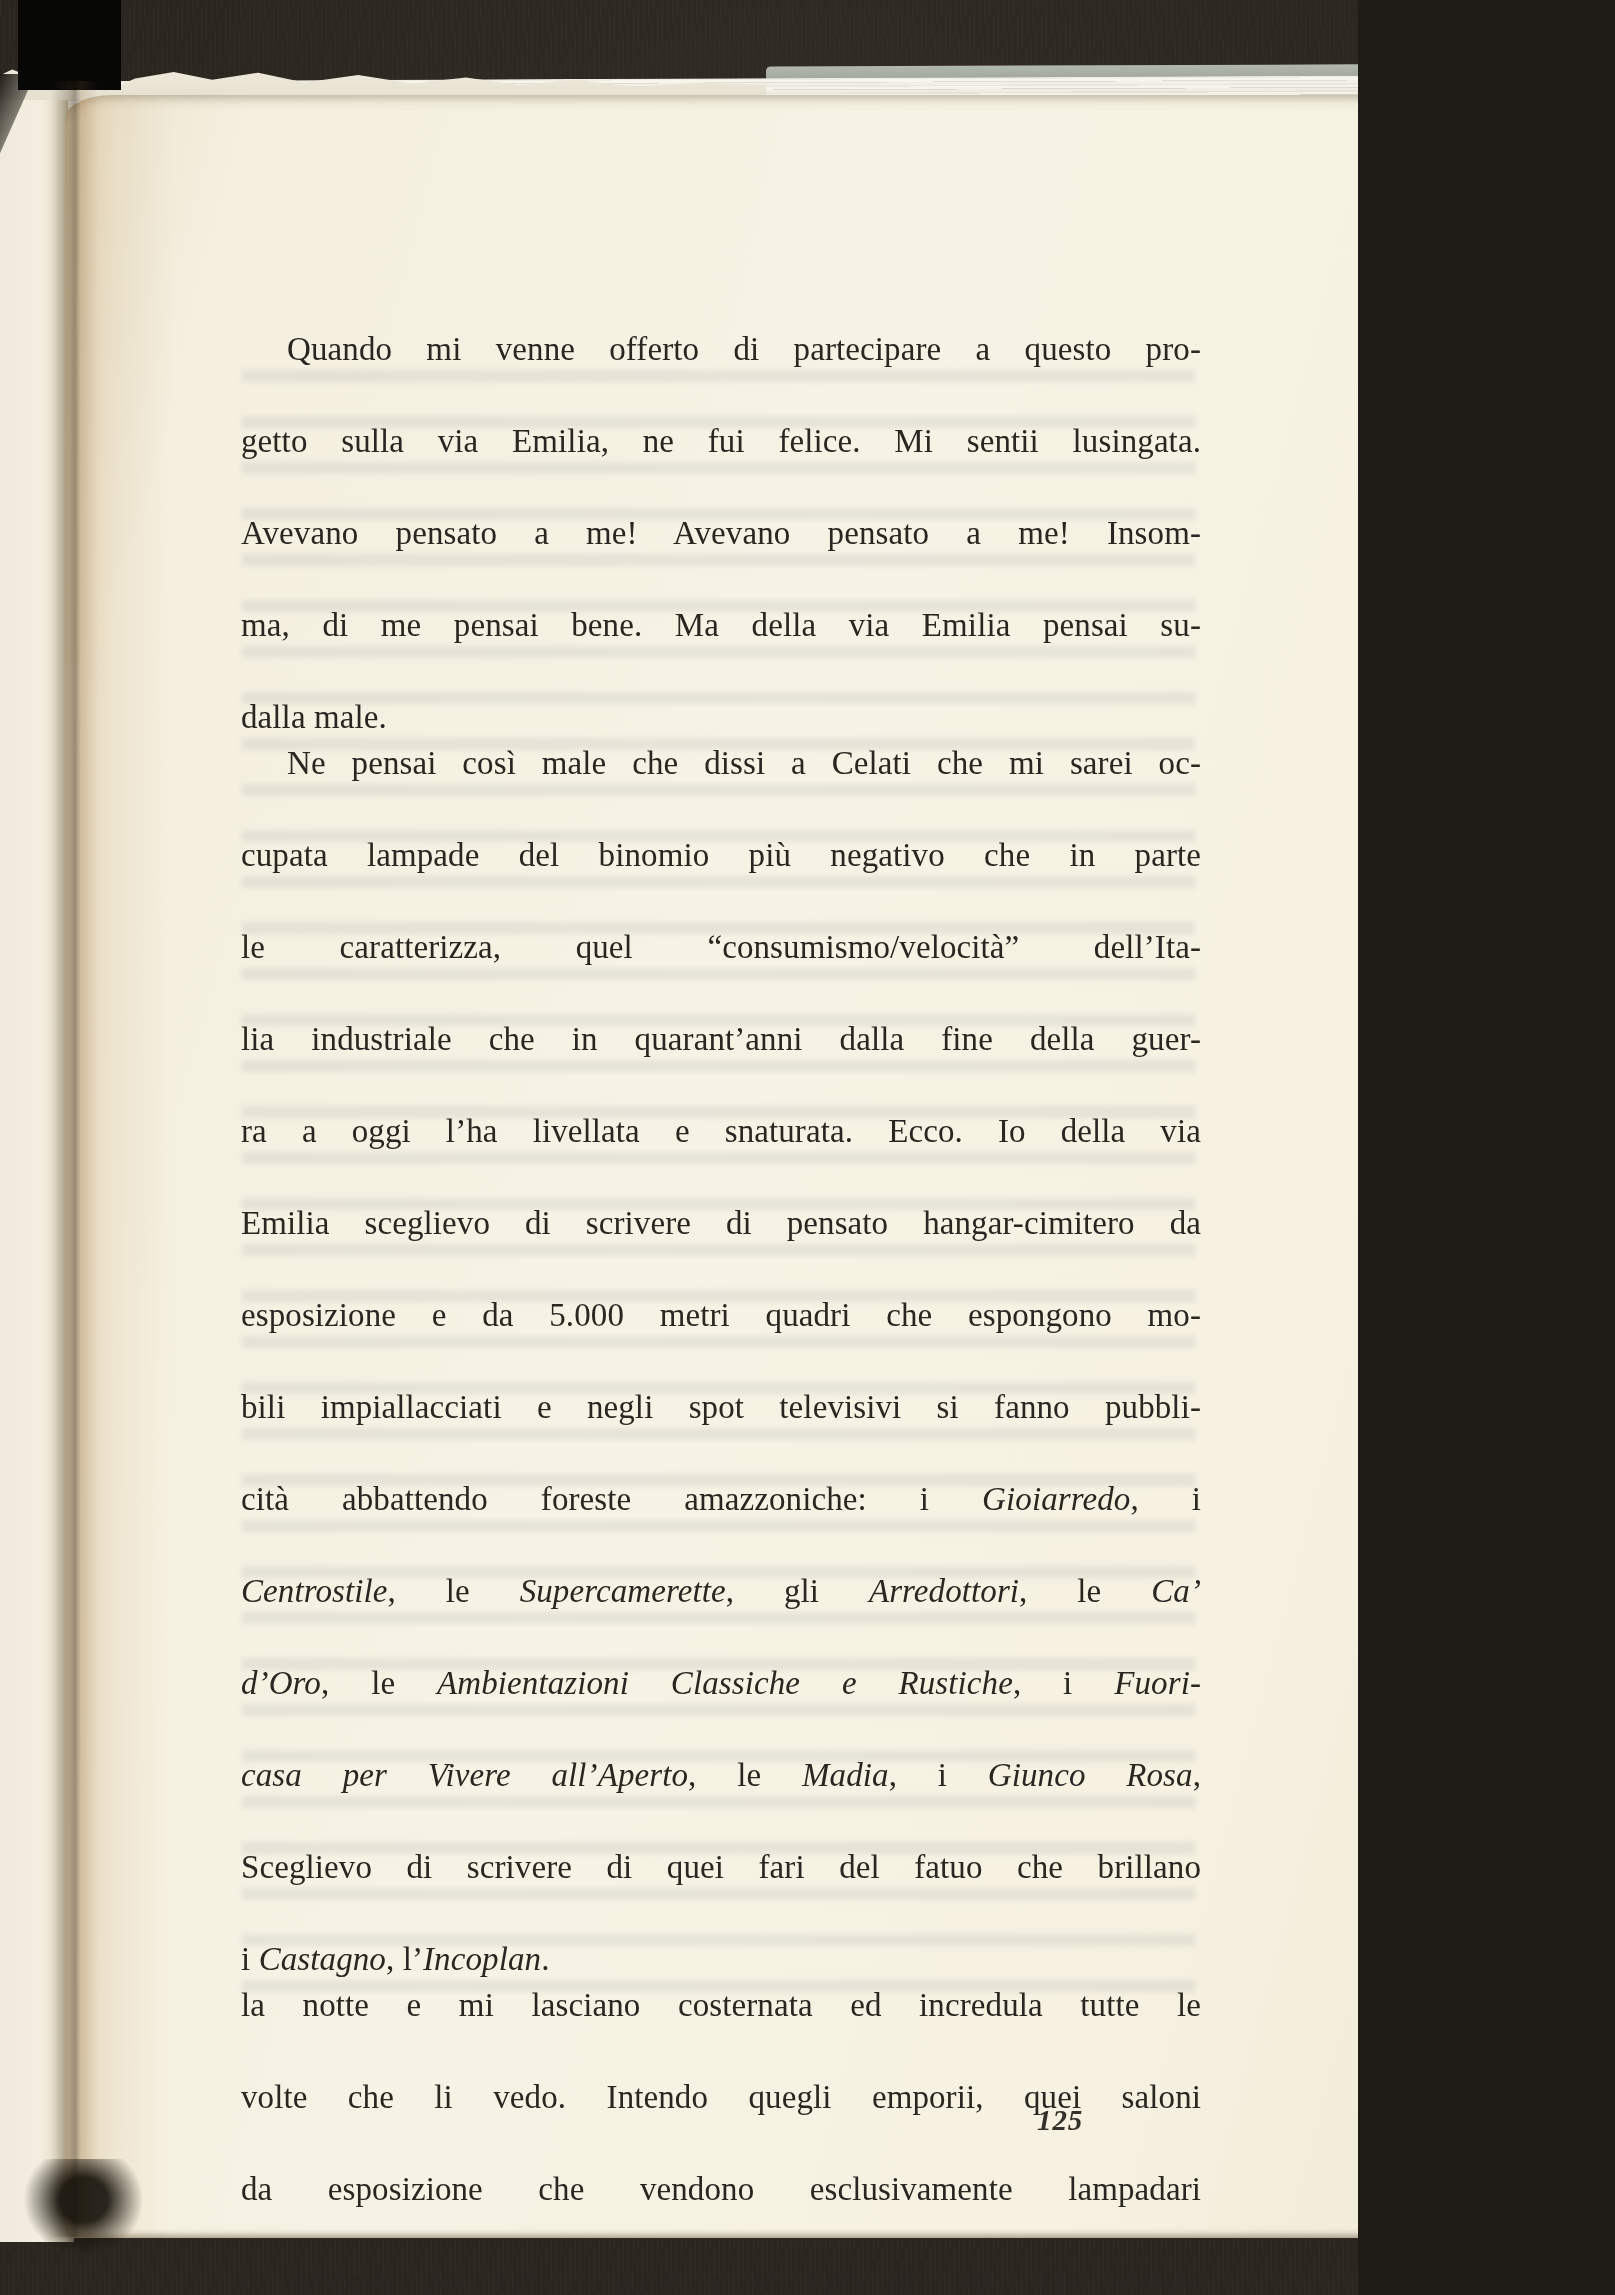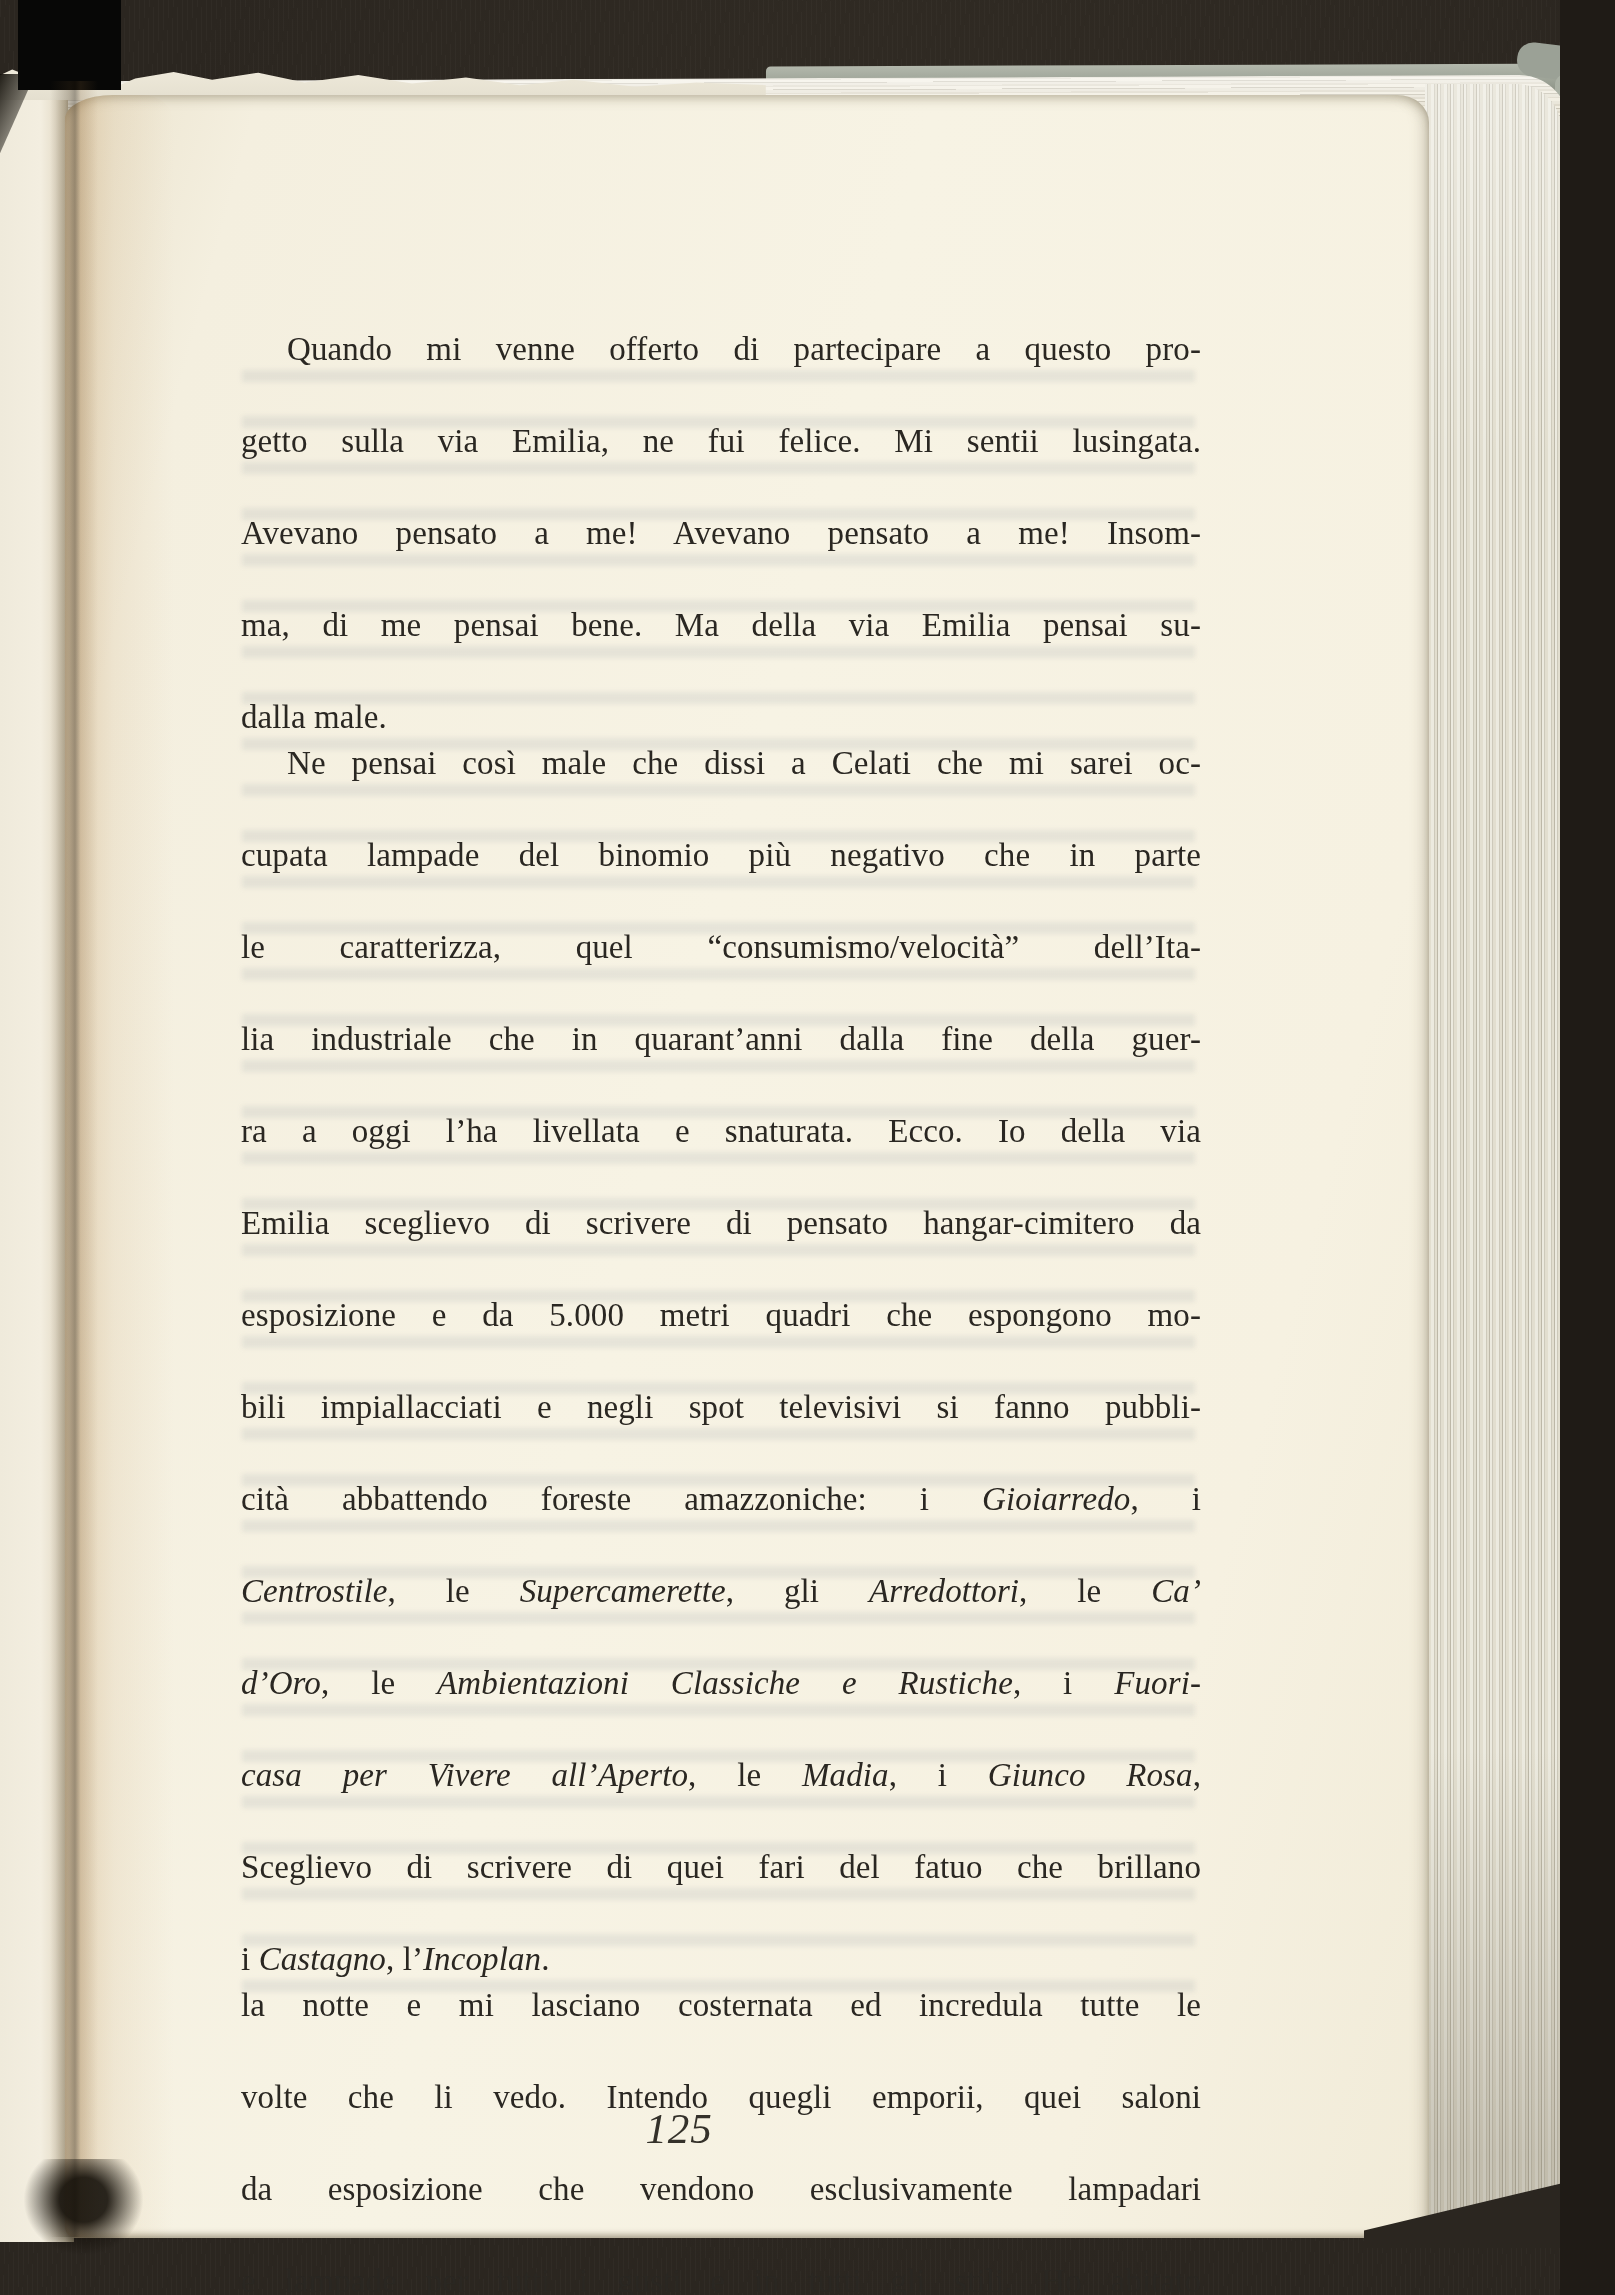--- a/index.html
+++ b/index.html
@@ -2,21 +2,21 @@
 <html style="font-size:13px"><head>
 <meta charset="utf-8">
 <style>
   html,body{margin:0;padding:0;}
   body{
     width:1616px;height:2295px;
     font-family:"Liberation Serif","DejaVu Serif",serif;
     background:#1f1b16;
   }
   .scene{
-    position:relative;width:1560px;height:2295px;overflow:hidden;
+    position:relative;width:1358px;height:2295px;overflow:hidden;
     background:
       radial-gradient(ellipse at 60% 40%, rgba(95,85,66,.22), rgba(0,0,0,0) 72%),
       repeating-linear-gradient(91deg, rgba(255,255,255,.022) 0 0.8px, rgba(0,0,0,0) 0.8px 4.8px),
       #2b2620;
   }
   
   .black-rect{position:absolute;left:18px;top:0;width:103px;height:90px;background:#070706;z-index:5;}
   
   .left-page{
     position:absolute;left:0;top:78px;width:74px;height:2164px;z-index:1;
@@ -108,22 +108,23 @@
     font-size:33px;line-height:46px;color:#2a2722;
     letter-spacing:0.1px;
   }
   .line{text-align:justify;white-space:normal;}
   .line::after{content:"";display:inline-block;width:100%;height:0;}
   .line.nj::after{content:none;}
   .line.ind{text-indent:46px;}
   .it{font-style:italic;}
   .page-number{
     position:absolute;left:275px;top:2104px;width:808px;z-index:10;
-    text-align:center;font-size:43px;font-style:italic;color:#34312a;
+    text-align:right;font-size:29px;font-style:italic;color:#34312a;
     letter-spacing:0.8px;
+    font-weight:bold;
   }
 </style>
 </head>
 <body>
 
 <div class="scene">
   <div class="left-page"></div>
   <div class="jacket-edge"></div>
   <div class="cover-top"></div>
   <div class="cover-corner"></div>

